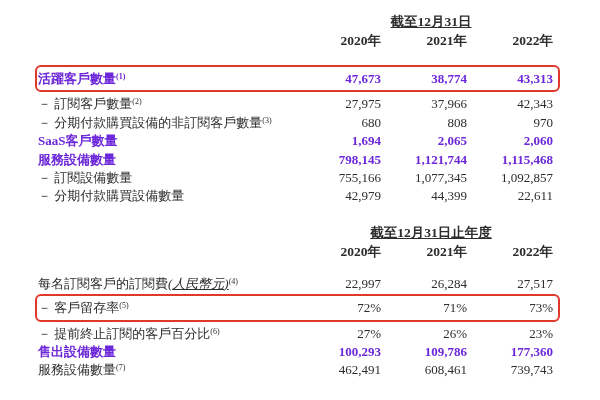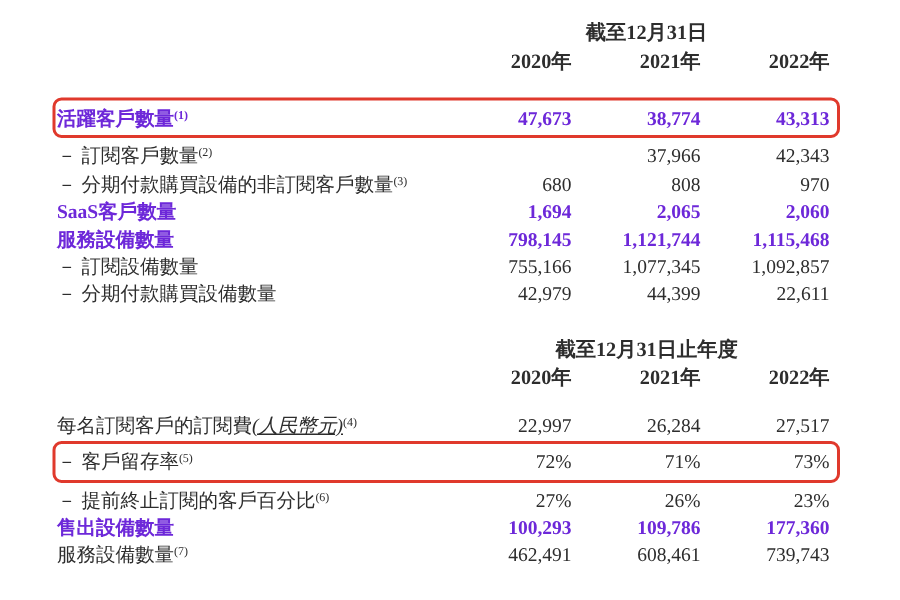--- a/index.html
+++ b/index.html
@@ -23,21 +23,21 @@
     position: relative;
   }
   .period-row {
     display: flex;
     height: 18px;
     font-size: 13.5px;
     font-weight: bold;
     align-items: flex-end;
   }
   .period-spacer { flex: 1 1 auto; }
-  .period-label { flex: 0 0 258px; text-align: center; white-space: nowrap; }
+  .period-label { flex: 0 0 258px; text-align: center; white-space: nowrap; text-decoration: underline; }
   .row {
     display: flex;
     align-items: baseline;
     height: 18.4px;
     font-size: 13px;
     position: relative;
     line-height: 18.4px;
     justify-content: space-between;
   }
   .years-row {
@@ -90,20 +90,21 @@
   <div class="row hl">
     <span class="hl-box"></span>
     <span class="label b"><span>活躍客戶數量</span><sup>(1)</sup></span>
     <span class="val b">47,673</span>
     <span class="val b">38,774</span>
     <span class="val b">43,313</span>
   </div>
 
   <div class="row">
     <span class="label"><span>－ 訂閱客戶數量</span><sup>(2)</sup></span>
+    <span class="val">27,975</span>
     <span class="val">37,966</span>
     <span class="val">42,343</span>
   </div>
 
   <div class="row">
     <span class="label"><span>－ 分期付款購買設備的非訂閱客戶數量</span><sup>(3)</sup></span>
     <span class="val">680</span>
     <span class="val">808</span>
     <span class="val">970</span>
   </div>

